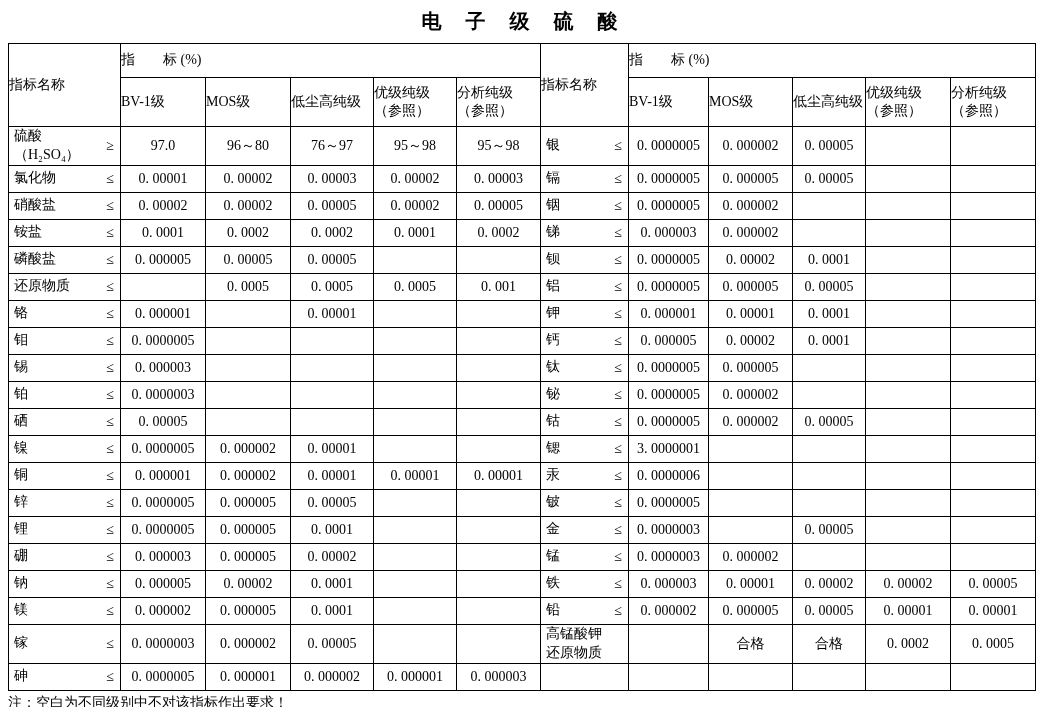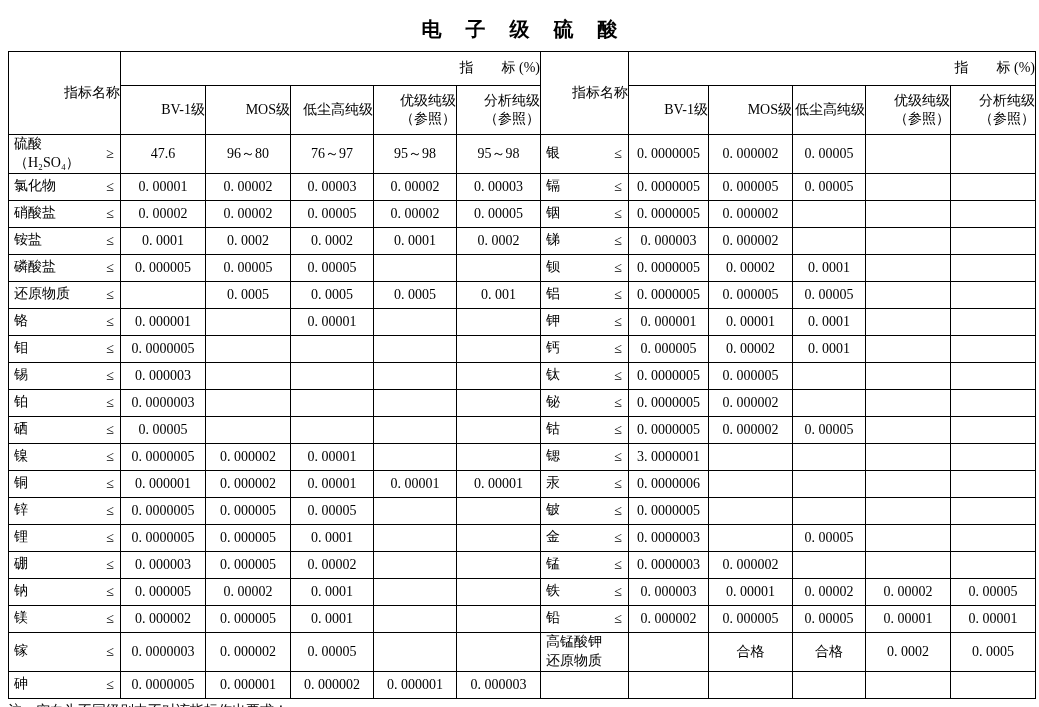--- a/index.html
+++ b/index.html
@@ -6,21 +6,21 @@
     margin: 0;
     padding: 0;
     background: #ffffff;
     color: #000000;
     font-family: "Liberation Serif", "DejaVu Serif", serif;
   }
   .page {
     width: 1039px;
     height: 707px;
     box-sizing: border-box;
-    padding: 14px 6px 0 8px;
+    padding: 6px 6px 0 8px;
     background: #ffffff;
     overflow: hidden;
   }
   .title {
     text-align: center;
     font-size: 20px;
     font-weight: bold;
     letter-spacing: 2px;
     margin: 2px 0 8px 0;
     white-space: pre;
@@ -32,21 +32,21 @@
   }
   table.spec th, table.spec td {
     border: 1px solid #000000;
     padding: 0;
     overflow: hidden;
     vertical-align: middle;
   }
   table.spec th {
     font-weight: normal;
     font-size: 14px;
-    text-align: right;
+    text-align: left;
     white-space: pre-line;
     line-height: 1.3;
   }
   tr.head-group th { height: 33px; }
   tr.head-grades th { height: 48px; }
   th.group-label { white-space: pre; }
   td.name-cell {
     font-size: 14px;
     height: 26px;
   }
@@ -135,21 +135,21 @@
       </tr>
     </thead>
     <tbody id="tbody">
         <tr>
           <td class="name-cell">
             <div class="cellflex">
               <span class="nm">硫酸（H₂SO₄）</span>
               <span class="op">≥</span>
             </div>
           </td>
-          <td class="val">47.6</td>
+          <td class="val">97.0</td>
           <td class="val">96～80</td>
           <td class="val">76～97</td>
           <td class="val">95～98</td>
           <td class="val">95～98</td>
           <td class="name-cell">
             <div class="cellflex">
               <span class="nm">银</span>
               <span class="op">≤</span>
             </div>
           </td>

